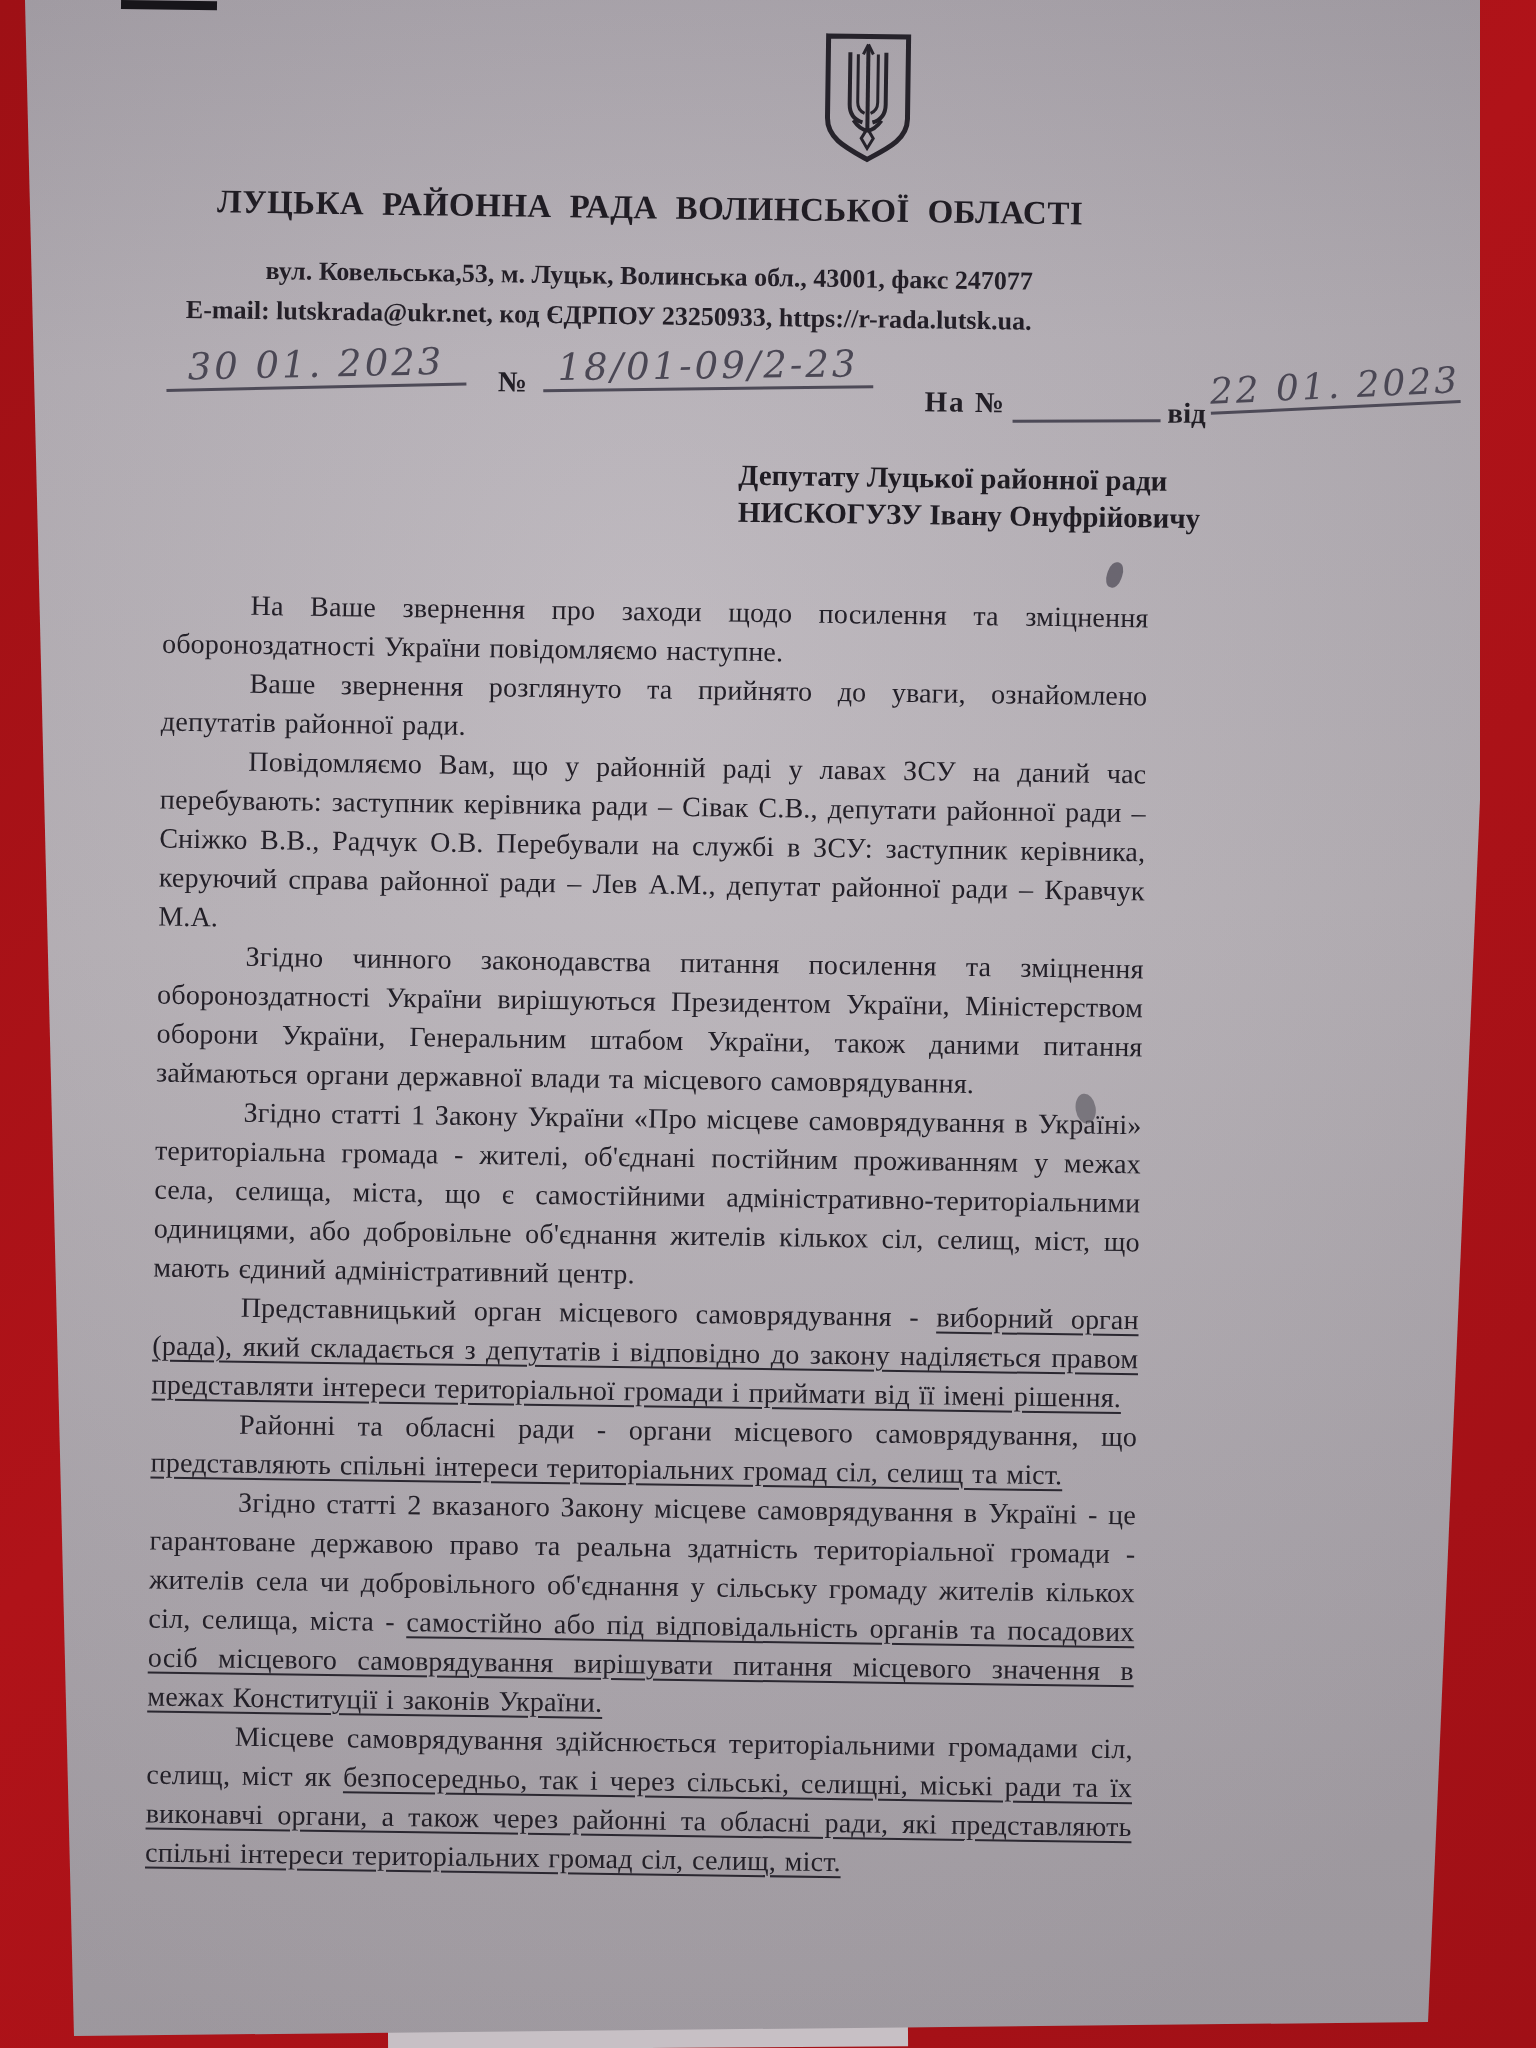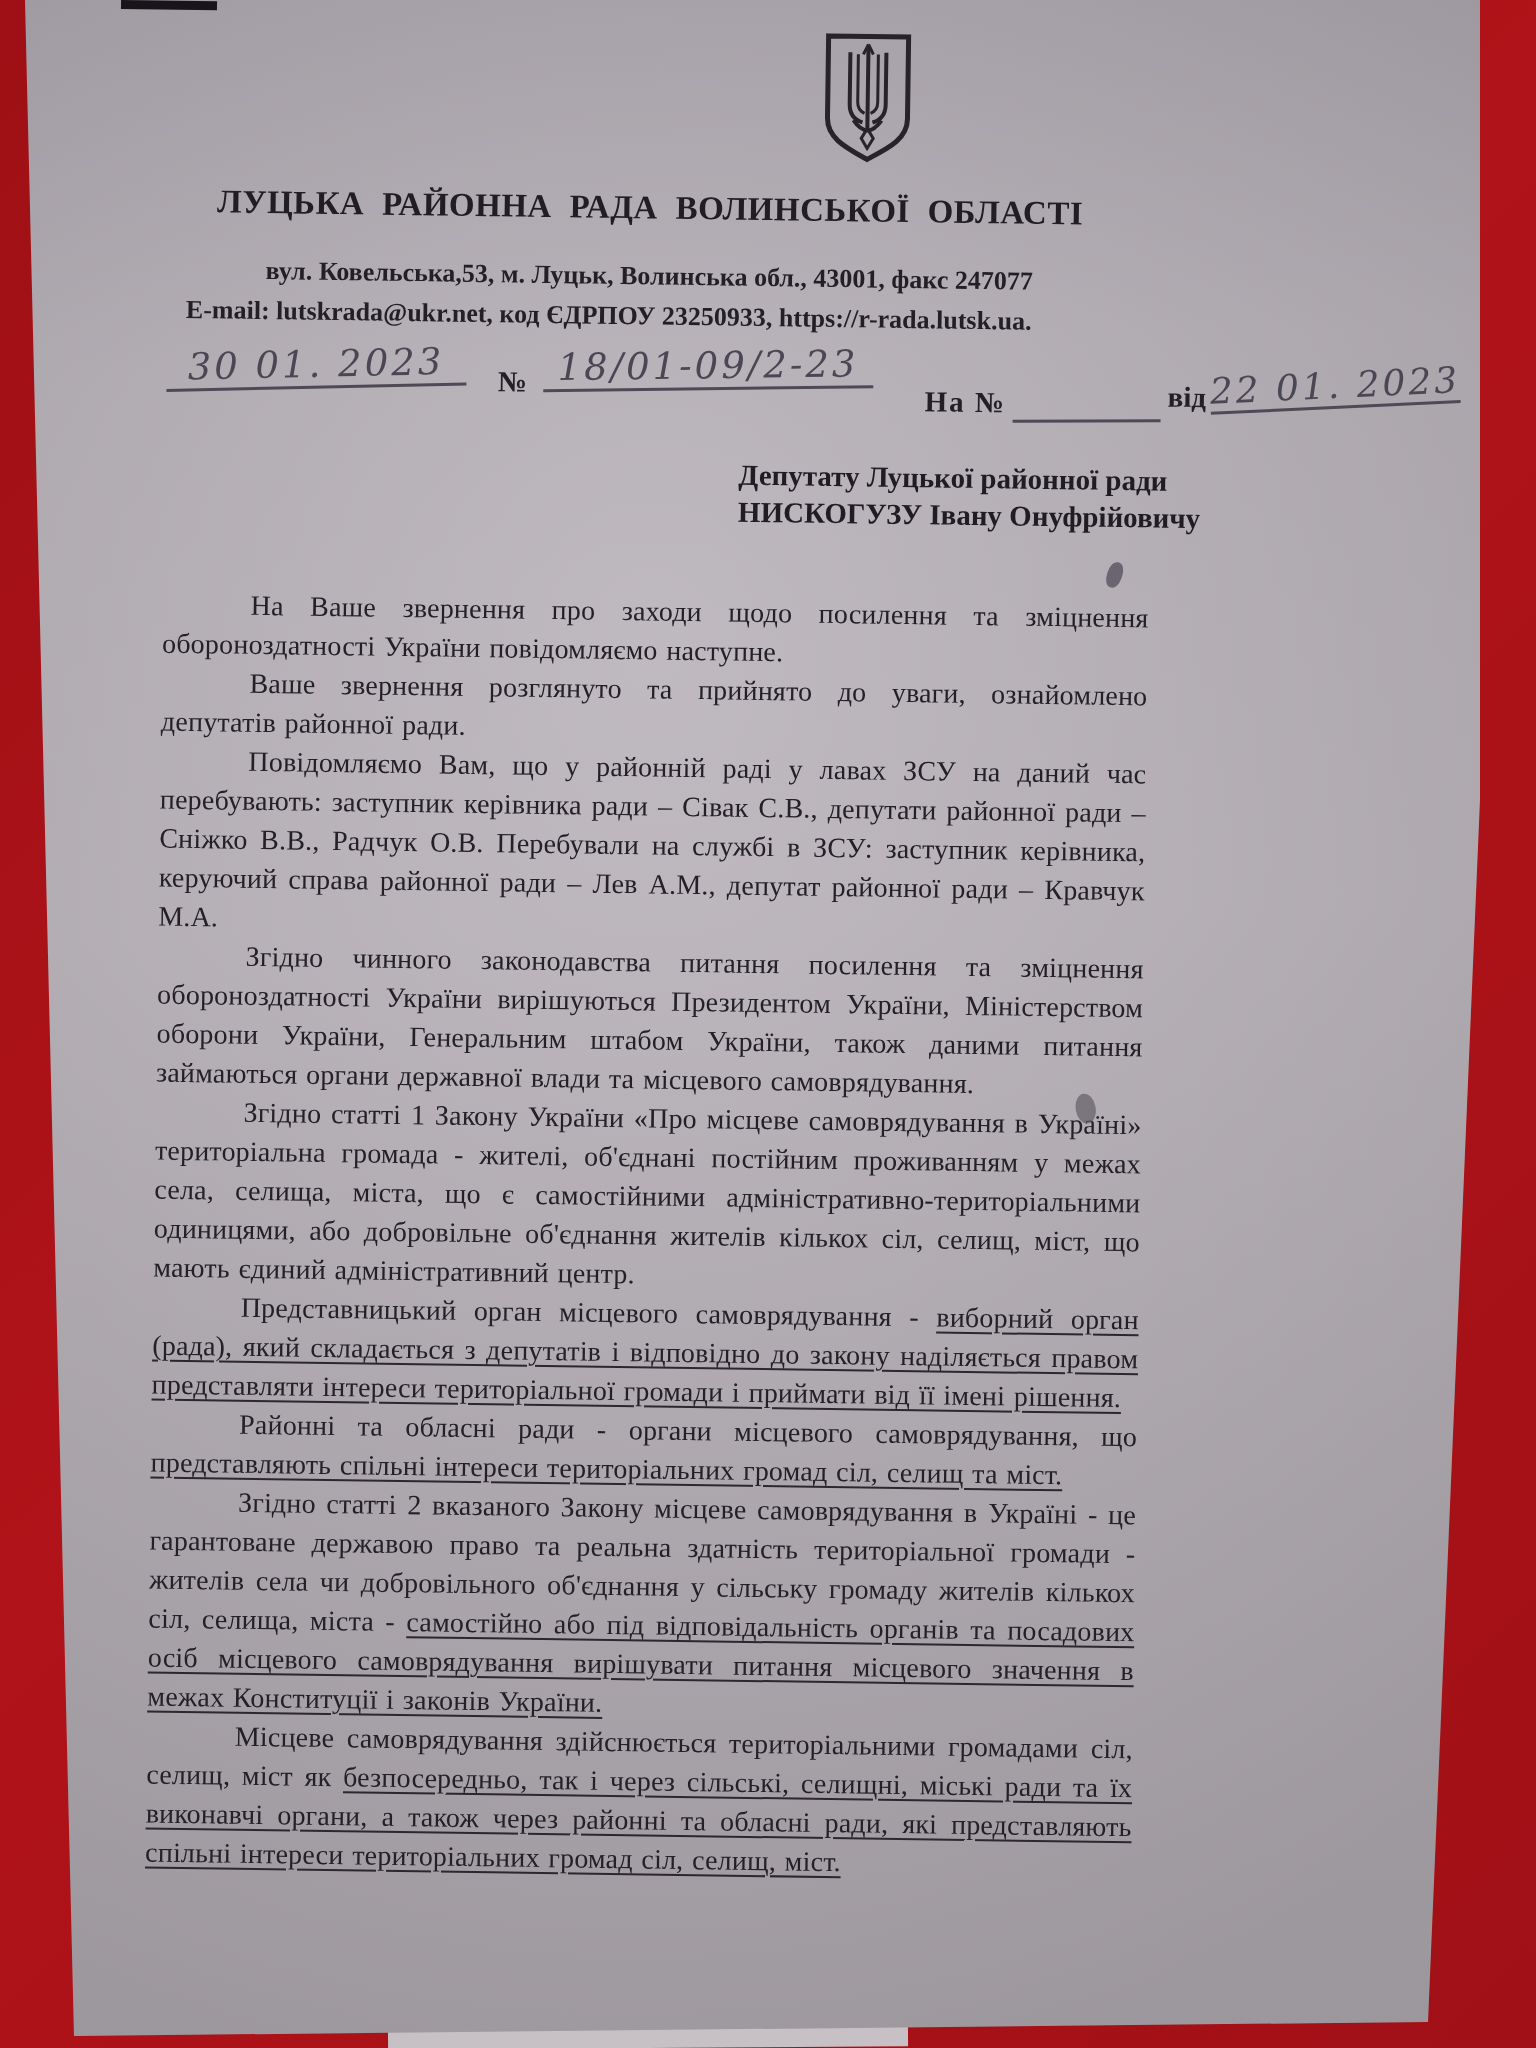--- a/index.html
+++ b/index.html
@@ -50,21 +50,21 @@
   .handwrite{
     font-family:"DejaVu Serif", serif;font-style:italic;
     color:#4a4754;letter-spacing:3px;font-size:37px;white-space:nowrap;
   }
   .hw-line{border-bottom:3px solid #4d4a57;}
   .ref-date{position:absolute;left:168px;top:340px;width:300px;text-align:center;transform:rotate(-2deg);}
   .ref-no-label{position:absolute;left:500px;top:360px;font-size:29px;font-weight:bold;}
   .ref-number{position:absolute;left:545px;top:336px;width:330px;text-align:center;transform:rotate(-1.5deg);}
   .ref-in-label{position:absolute;left:927px;top:374px;font-size:29px;font-weight:bold;letter-spacing:2px;}
   .ref-in-blank{position:absolute;left:1015px;top:374px;width:148px;height:32px;border-bottom:3px solid #4d4a57;transform:rotate(-1deg);}
-  .ref-vid-label{position:absolute;left:1170px;top:366px;font-size:29px;font-weight:bold;}
+  .ref-vid-label{position:absolute;left:1170px;top:382px;font-size:29px;font-weight:bold;}
   .ref-in-date{position:absolute;left:1212px;top:348px;width:250px;text-align:center;transform:rotate(-3.5deg);font-size:36px;}
   .addressee{
     position:absolute;left:742px;top:448px;width:470px;
     font-size:29px;font-weight:bold;line-height:37px;color:#1f1c23;
   }
   .body-text{
     position:absolute;left:168px;top:584px;width:986px;
     font-size:28px;line-height:39px;text-align:justify;
     word-spacing:1.5px;letter-spacing:0.2px;color:#232028;
   }

